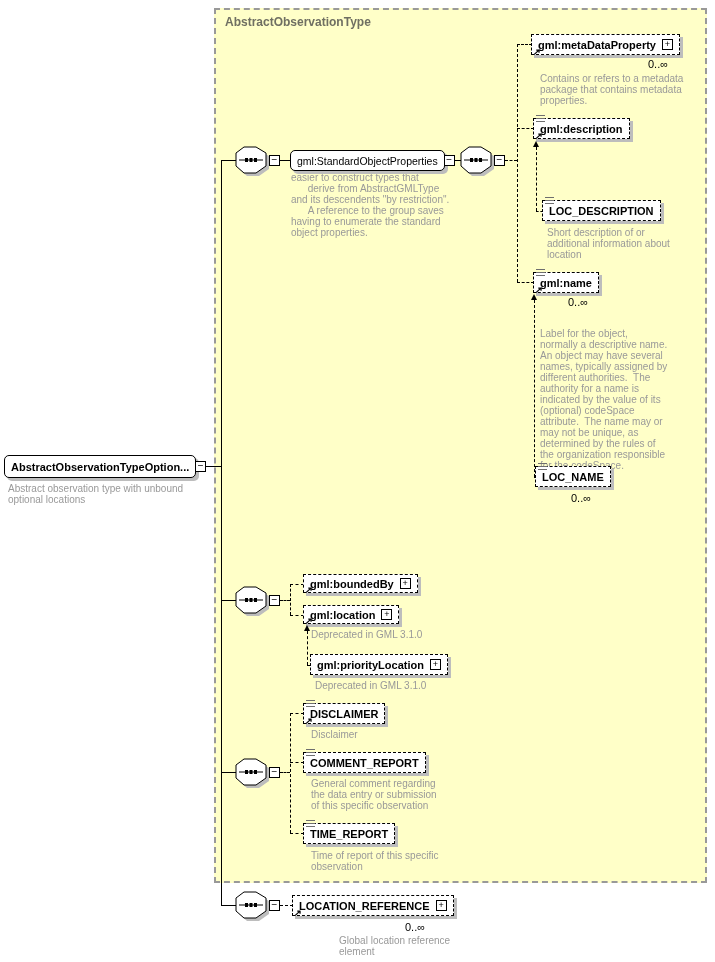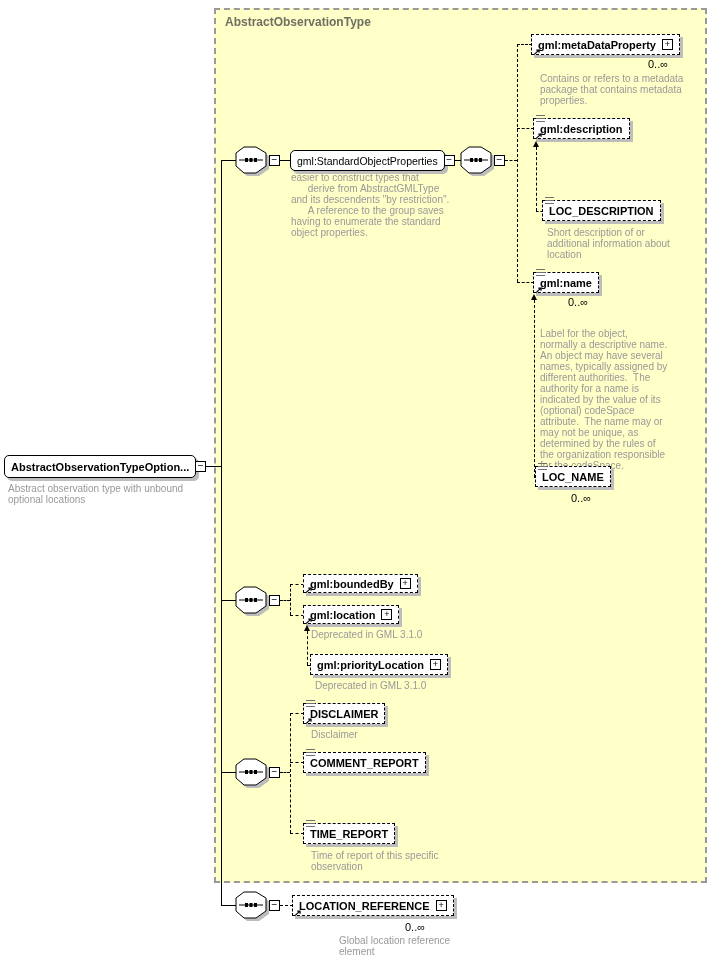--- a/index.html
+++ b/index.html
@@ -238,20 +238,23 @@
     <span class="doc"></span>
     <span class="ref">↗</span>
     <span class="lbl">DISCLAIMER</span>
   </div>
   <div class="note" style="left:311px;top:729px;">Disclaimer</div>
 
   <div class="ebox dashed" style="left:303px;top:752px;">
     <span class="doc"></span>
     <span class="lbl">COMMENT_REPORT</span>
   </div>
+  <div class="note" style="left:311px;top:778px;">General comment regarding
+the data entry or submission
+of this specific observation</div>
 
   <div class="ebox dashed" style="left:303px;top:823px;">
     <span class="doc"></span>
     <span class="lbl">TIME_REPORT</span>
   </div>
   <div class="note" style="left:311px;top:850px;">Time of report of this specific
 observation</div>
 
   <div class="hex" style="left:234px;top:890px;">
     <svg width="39" height="32" viewBox="0 0 39 32">

